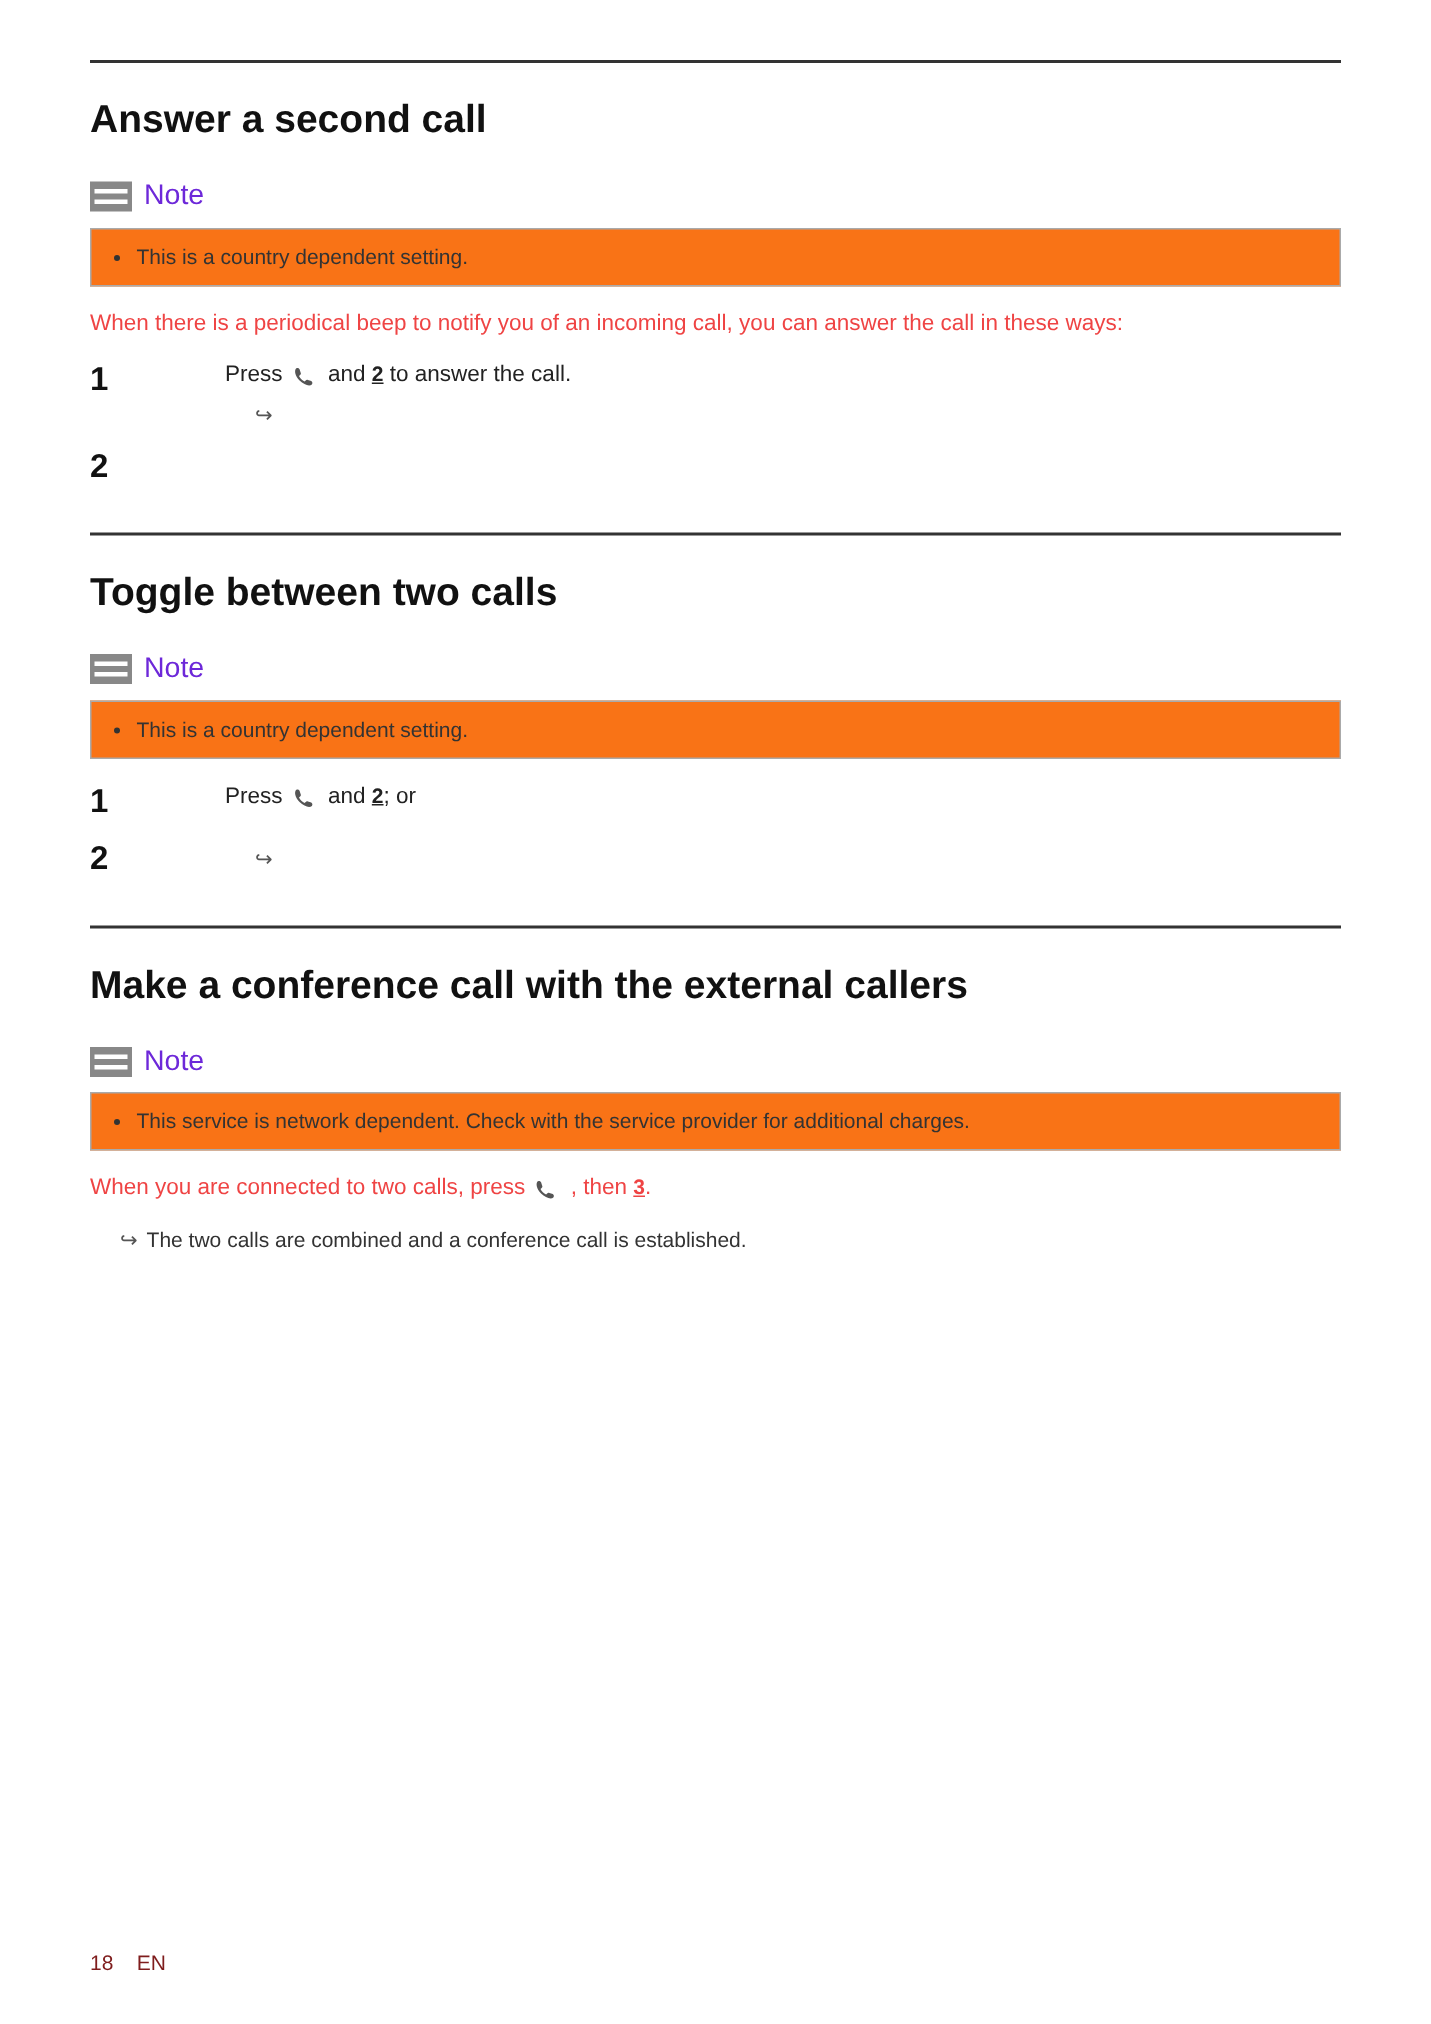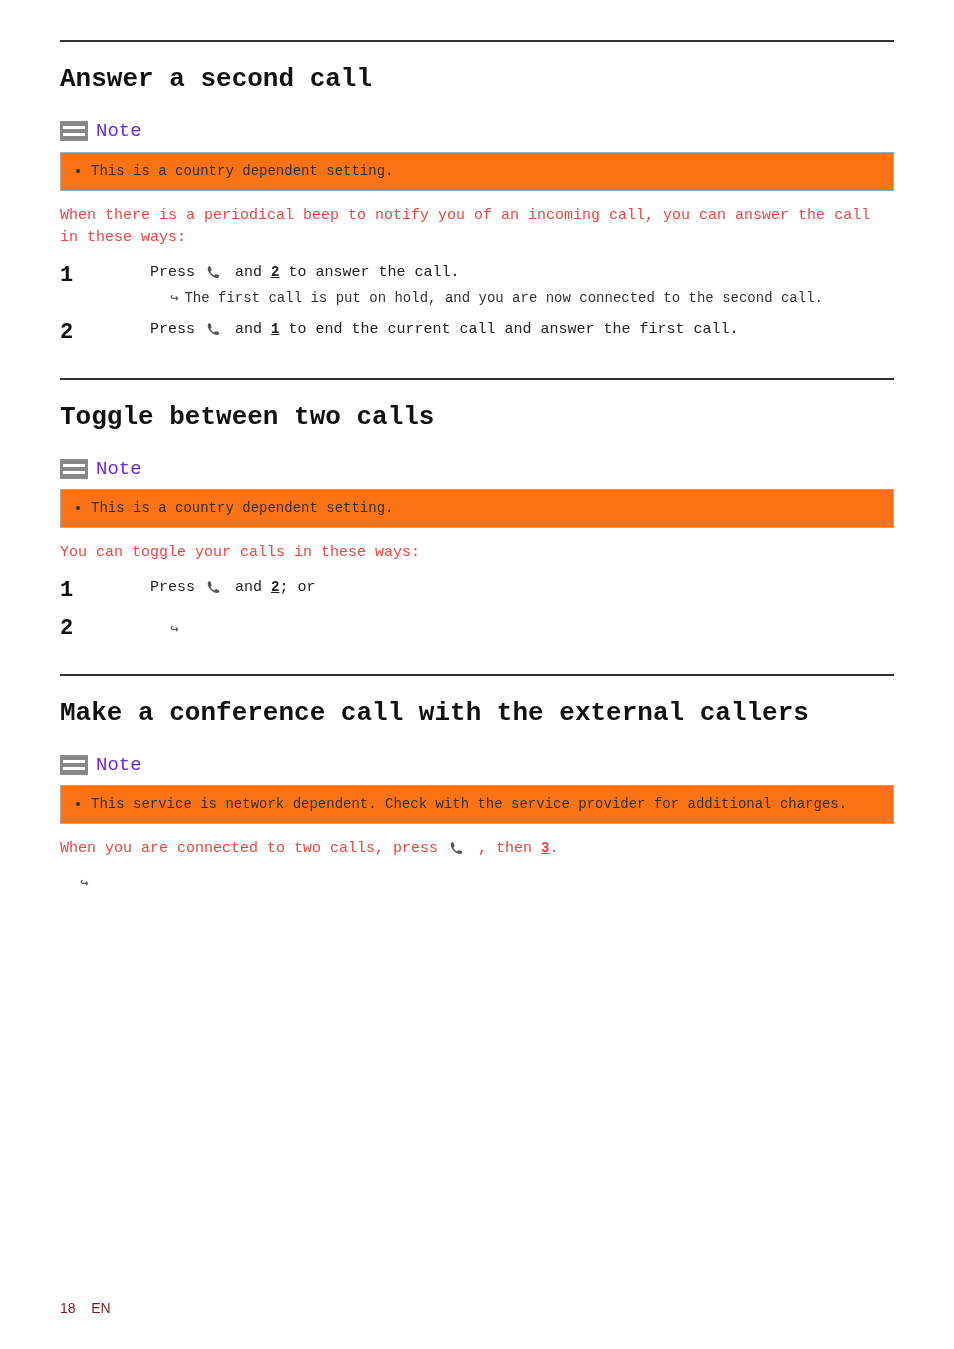--- a/index.html
+++ b/index.html
@@ -9,21 +9,20 @@
       color: #222222;
       font-size: 15px;
       line-height: 1.5;
       width: 954px;
       min-height: 1349px;
       padding: 40px 60px 40px 60px;
     }
 
     .section {
       margin-bottom: 30px;
-      font-family: Liberation Mono, monospace;
     }
 
     .section-divider {
       border: none;
       border-top: 2px solid #333;
       margin-bottom: 18px;
     }
 
     h2 {
       font-size: 26px;
@@ -199,58 +198,45 @@
         <span class="phone-icon">
           <svg viewBox="0 0 20 16" xmlns="http://www.w3.org/2000/svg">
             <path d="M3 2 C3 2 5 1 6 3 L7 6 C7.5 7 7 7.5 6.5 8 L5.5 9 C6.5 11 8.5 13 10.5 14 L11.5 13 C12 12.5 12.5 12 13.5 12.5 L16.5 13.5 C18 14.5 17.5 16 17 16.5 C15 18.5 10 17 6 13 C2 9 1 4 3 2 Z" fill="#555" stroke="none" transform="scale(0.85)"></path>
           </svg>
         </span>
         <span> and </span>
         <span class="key-badge">2</span>
         <span> to answer the call.</span>
         <div class="step-result">
           <span class="arrow-icon">↪</span>
-          <span class="result-text">The first call is put on hold, and you are now connected to the second call.</span>
         </div>
       </div>
     </li>
     <li class="step-item">
       <span class="step-number">2</span>
-      <div class="step-content">
-        <span>Press </span>
-        <span class="phone-icon">
-          <svg viewBox="0 0 20 16" xmlns="http://www.w3.org/2000/svg">
-            <path d="M3 2 C3 2 5 1 6 3 L7 6 C7.5 7 7 7.5 6.5 8 L5.5 9 C6.5 11 8.5 13 10.5 14 L11.5 13 C12 12.5 12.5 12 13.5 12.5 L16.5 13.5 C18 14.5 17.5 16 17 16.5 C15 18.5 10 17 6 13 C2 9 1 4 3 2 Z" fill="#555" stroke="none" transform="scale(0.85)"></path>
-          </svg>
-        </span>
-        <span> and </span>
-        <span class="key-badge">1</span>
-        <span> to end the current call and answer the first call.</span>
-      </div>
     </li>
   </ol>
 </div>
 
 <div class="section">
   <hr class="section-divider">
   <h2>Toggle between two calls</h2>
 
   <div class="note-box">
     <div class="note-header">
       <span class="note-icon"></span>
       <span class="note-label">Note</span>
     </div>
     <div class="note-content">
       <ul>
         <li>This is a country dependent setting.</li>
       </ul>
     </div>
   </div>
 
-  <p class="body-text">You can toggle your calls in these ways:</p>
 
   <ol class="step-list">
     <li class="step-item">
       <span class="step-number">1</span>
       <div class="step-content">
         <span>Press </span>
         <span class="phone-icon">
           <svg viewBox="0 0 20 16" xmlns="http://www.w3.org/2000/svg">
             <path d="M3 2 C3 2 5 1 6 3 L7 6 C7.5 7 7 7.5 6.5 8 L5.5 9 C6.5 11 8.5 13 10.5 14 L11.5 13 C12 12.5 12.5 12 13.5 12.5 L16.5 13.5 C18 14.5 17.5 16 17 16.5 C15 18.5 10 17 6 13 C2 9 1 4 3 2 Z" fill="#555" stroke="none" transform="scale(0.85)"></path>
           </svg>
@@ -290,20 +276,21 @@
     <span class="phone-icon">
       <svg viewBox="0 0 20 16" xmlns="http://www.w3.org/2000/svg">
         <path d="M3 2 C3 2 5 1 6 3 L7 6 C7.5 7 7 7.5 6.5 8 L5.5 9 C6.5 11 8.5 13 10.5 14 L11.5 13 C12 12.5 12.5 12 13.5 12.5 L16.5 13.5 C18 14.5 17.5 16 17 16.5 C15 18.5 10 17 6 13 C2 9 1 4 3 2 Z" fill="#555" stroke="none" transform="scale(0.85)"></path>
       </svg>
     </span>
     <span>, then </span><span class="key-badge">3</span><span>.</span>
   </p>
 
   <div class="step-result" style="padding-left: 0; margin-left: 20px;">
     <span class="arrow-icon">↪</span>
+    <span class="result-text">The two calls are combined and a conference call is established.</span>
   </div>
 </div>
 
 <div class="page-footer">
   <span>18</span>
   <span>&nbsp;&nbsp;</span>
   <span>EN</span>
 </div>
 
 </body></html>

